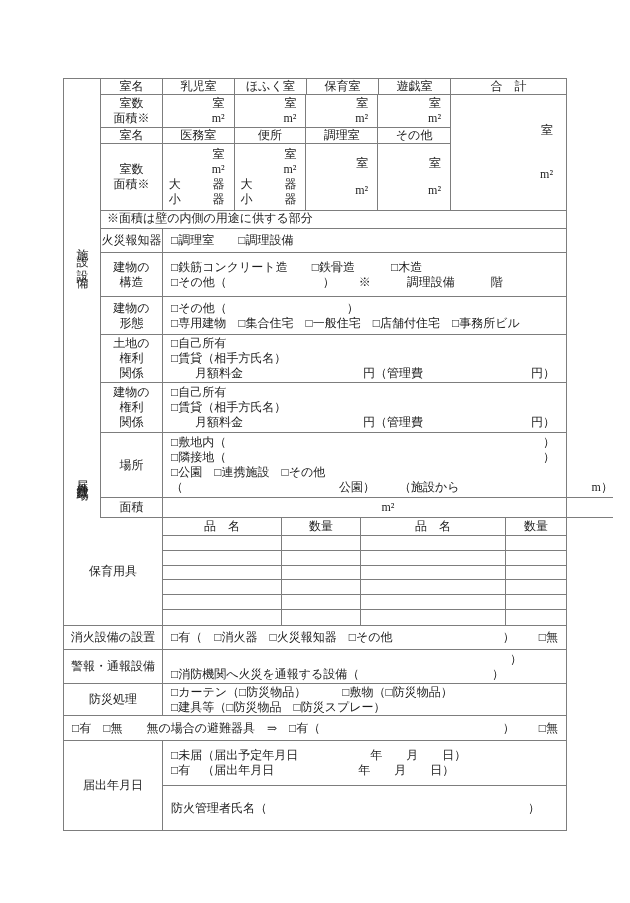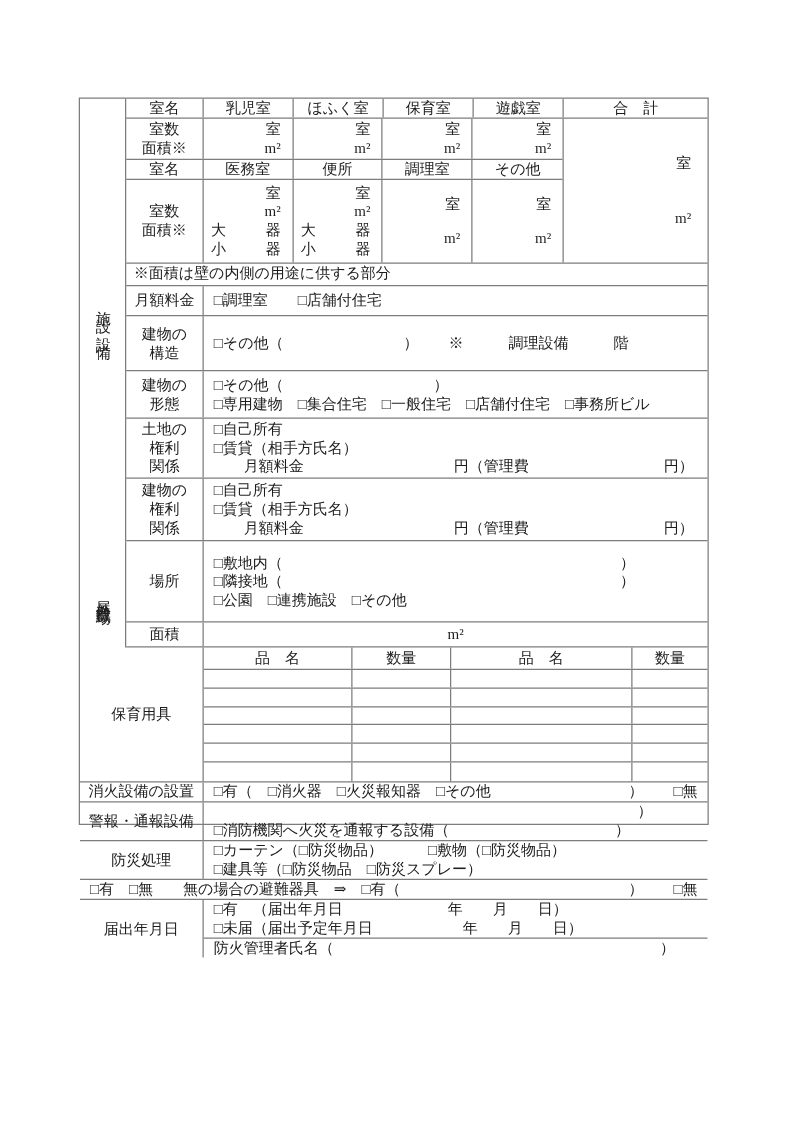--- a/index.html
+++ b/index.html
@@ -4,21 +4,21 @@
 <style>
   * { margin:0; padding:0; box-sizing:border-box; }
   html,body { background:#ffffff; }
   .page {
     position:relative; width:630px; height:903px; background:#ffffff;
     font-family:"Liberation Serif","DejaVu Serif",serif;
     color:#1c1c1c; font-size:12px; line-height:15px;
     overflow:hidden;
   }
   .doc-table {
-    position:absolute; left:63px; top:78px; width:504px; height:582px;
+    position:absolute; left:63px; top:78px; width:504px; height:753px;
     border:1px solid #7d7d7d; display:flex; flex-direction:column;
   }
   .row  { display:flex; flex-direction:row; }
   .col  { display:flex; flex-direction:column; }
   .br   { border-right:1px solid #7d7d7d; }
   .bb   { border-bottom:1px solid #7d7d7d; }
   .lbl  { display:flex; flex-direction:column; align-items:center; justify-content:center; text-align:center; }
   .vert {
     display:flex; align-items:center; justify-content:center;
     writing-mode:vertical-rl; text-orientation:upright;
@@ -133,32 +133,33 @@
             <div class="rt">室</div>
             <div class="rt">m²</div>
           </div>
         </div>
 
         <div class="row bb" style="height:18px">
           <div style="padding-left:6px">※面積は壁の内側の用途に供する部分</div>
         </div>
 
         <div class="row bb" style="height:24px">
-          <div class="lbl br" style="width:62px">月額料金</div>
-          <div class="content">
-            <div class="line">□調理室　　□店舗付住宅</div>
+          <div class="lbl br" style="width:62px">火災報知器</div>
+          <div class="content">
+            <div class="line">□調理室　　□調理設備</div>
           </div>
         </div>
 
         <div class="row bb" style="height:44px">
           <div class="lbl br" style="width:62px">
             <span>建物の</span>
             <span>構造</span>
           </div>
           <div class="content">
+            <div class="line">□鉄筋コンクリート造　　□鉄骨造　　　□木造</div>
             <div class="line">□その他（　　　　　　　　）　　※　　　調理設備　　　階</div>
           </div>
         </div>
 
         <div class="row bb" style="height:38px">
           <div class="lbl br" style="width:62px">
             <span>建物の</span>
             <span>形態</span>
           </div>
           <div class="content">
@@ -206,20 +207,21 @@
               <span>□敷地内（</span>
               <span class="spacer"></span>
               <span style="padding-right:58px">）</span>
             </div>
             <div class="flexline">
               <span>□隣接地（</span>
               <span class="spacer"></span>
               <span style="padding-right:58px">）</span>
             </div>
             <div class="line">□公園　□連携施設　□その他</div>
+            <div class="line">（　　　　　　　　　　　　　公園）　　（施設から　　　　　　　　　　　m）</div>
           </div>
         </div>
 
         <div class="row bb" style="height:20px">
           <div class="lbl br" style="width:62px">面積</div>
           <div class="ctr" style="flex:1">m²</div>
         </div>
       </div>
     </div>
 
@@ -312,22 +314,22 @@
           <span class="spacer"></span>
           <span style="padding-right:8px">）　　□無</span>
         </div>
       </div>
     </div>
 
     <div class="row" style="flex:1">
       <div class="lbl br" style="width:99px">届出年月日</div>
       <div class="col" style="flex:1">
         <div class="content bb" style="height:35px">
+          <div class="line">□未届（届出予定年月日　　　　　　年　　月　　日）</div>
           <div class="line">□有　（届出年月日　　　　　　　年　　月　　日）</div>
-          <div class="line">□未届（届出予定年月日　　　　　　年　　月　　日）</div>
         </div>
         <div class="content" style="height:22px">
           <div class="flexline">
             <span>防火管理者氏名（</span>
             <span class="spacer"></span>
             <span style="padding-right:26px">）</span>
           </div>
         </div>
       </div>
     </div>

